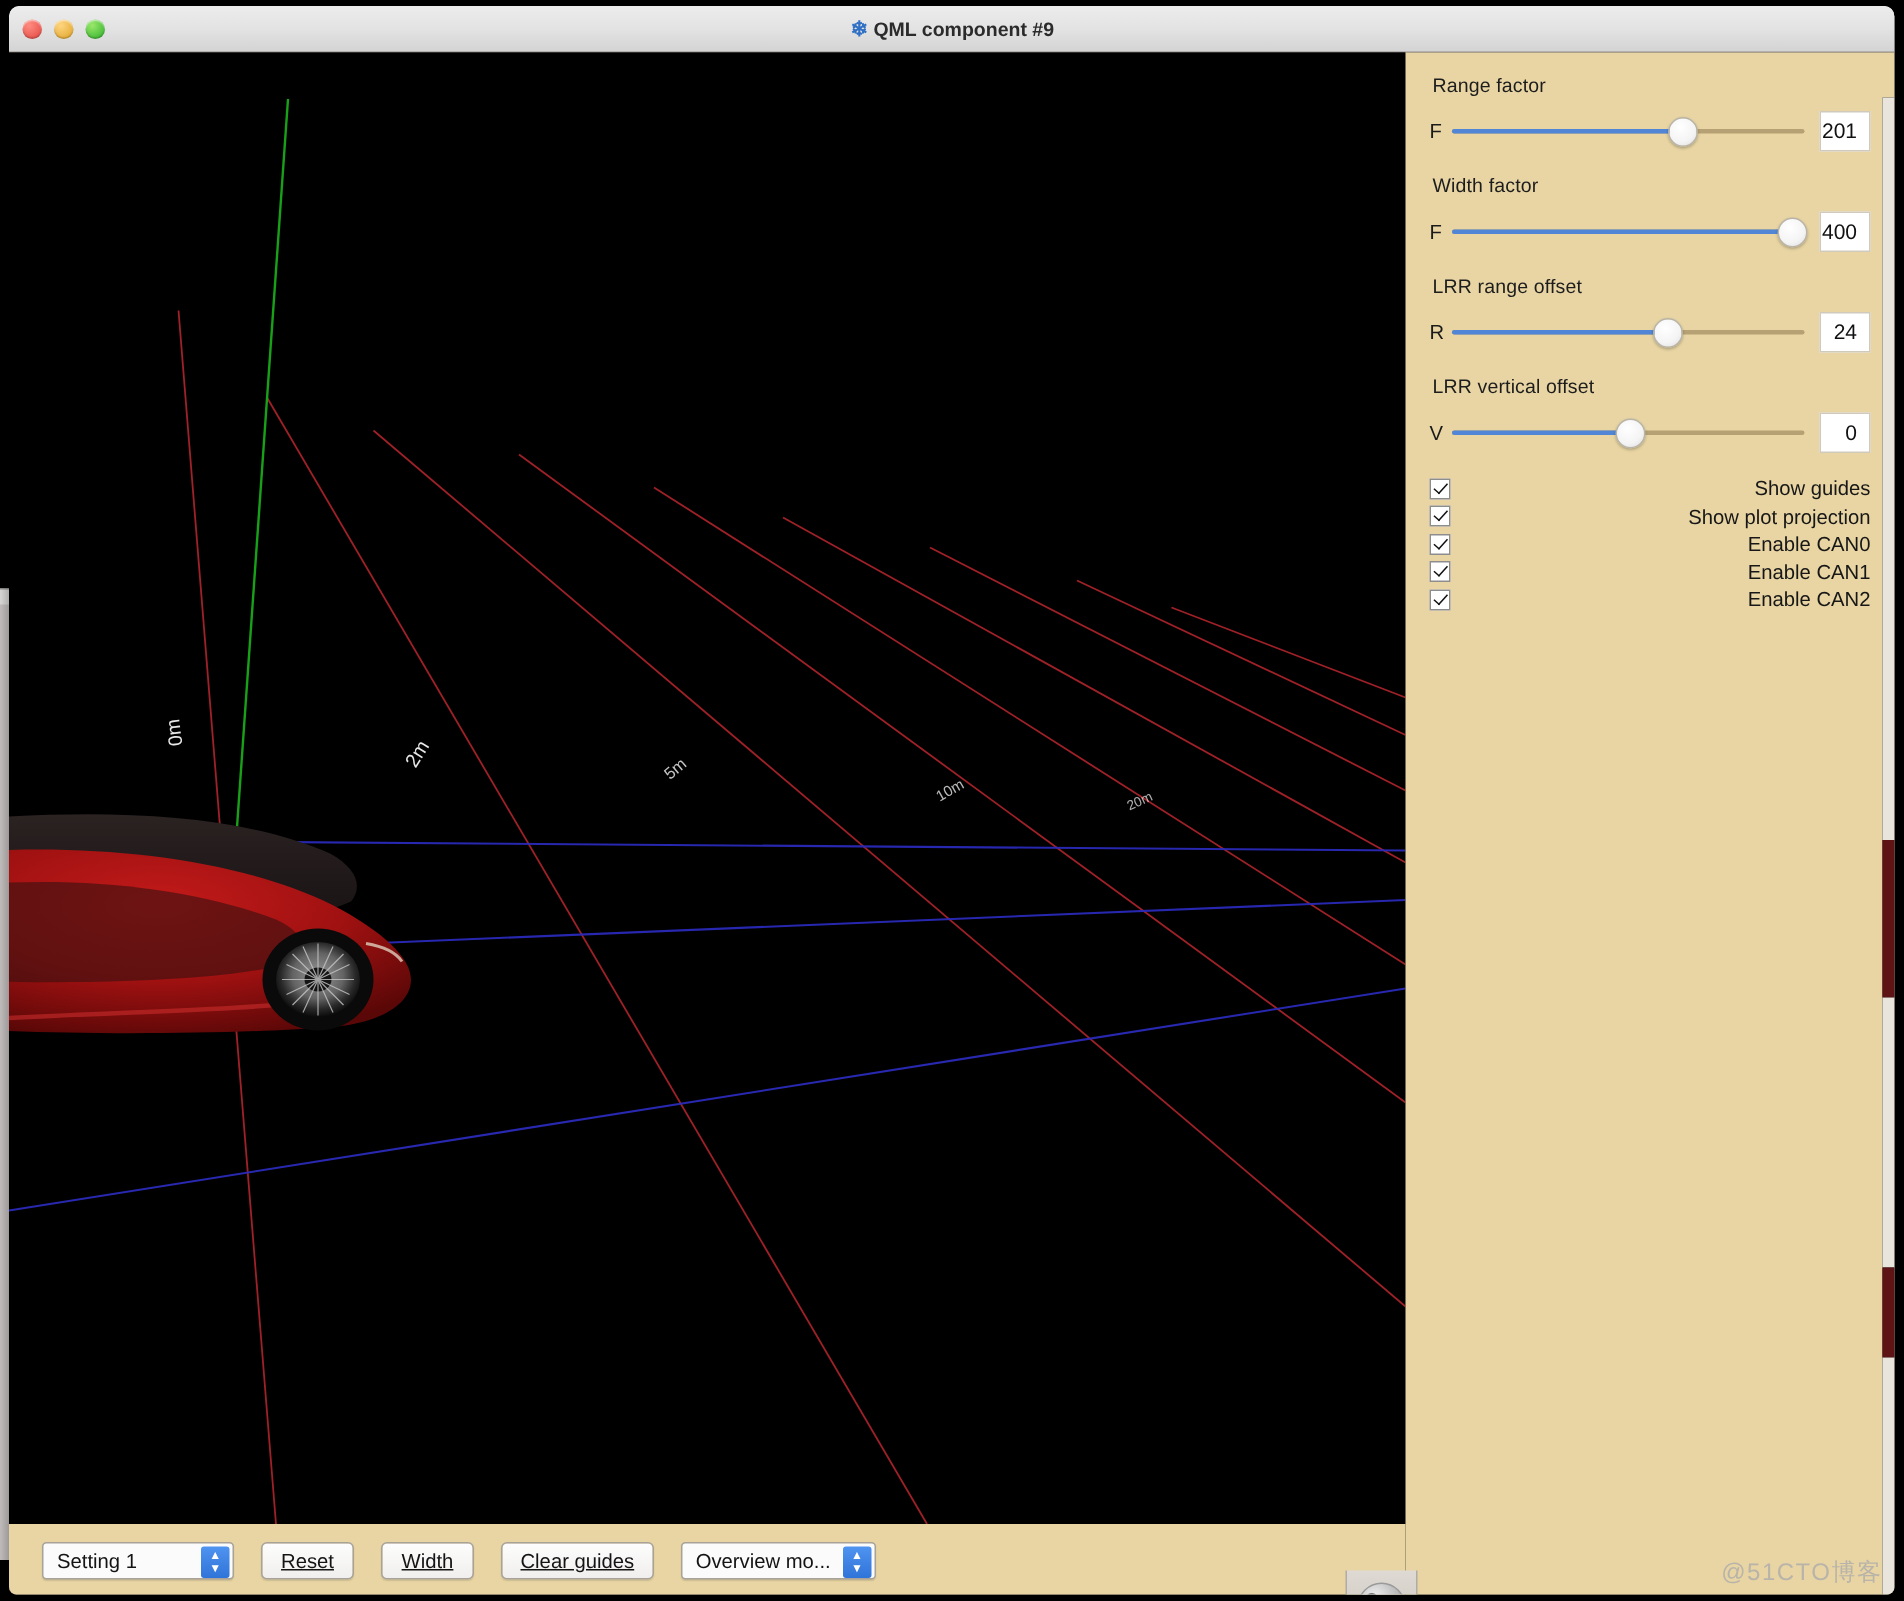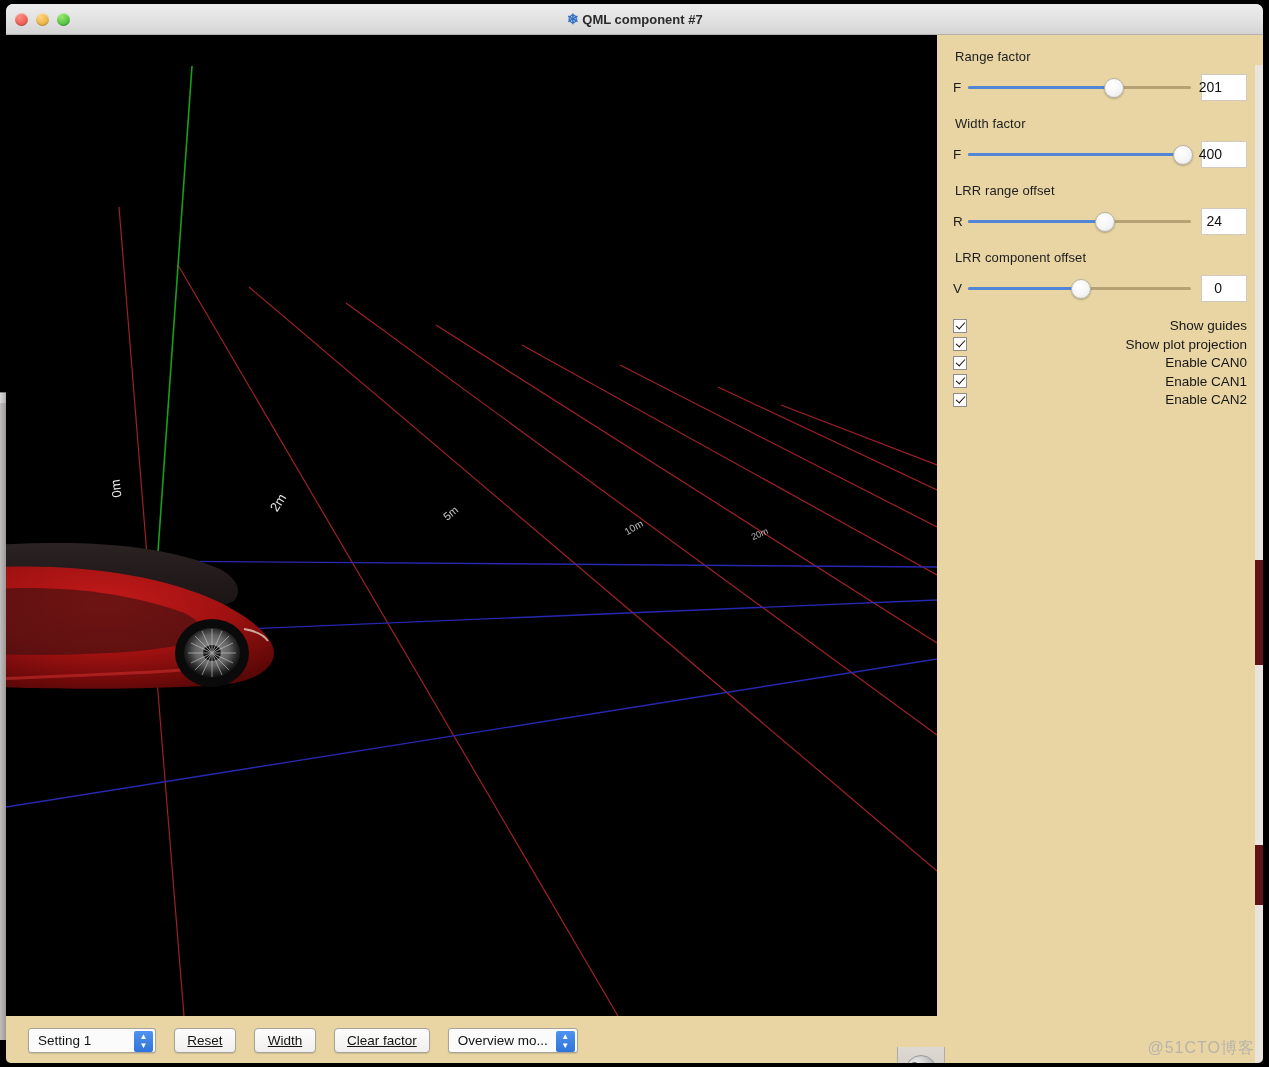--- a/index.html
+++ b/index.html
@@ -171,29 +171,29 @@
     position: absolute;
     top: 2px;
     width: 18px; height: 18px;
     margin-left: -9px;
     border-radius: 50%;
     background: radial-gradient(circle at 40% 32%, #ffffff 0%, #f4f4f4 60%, #dcdcdc 100%);
     border: 1px solid #b9b4a8;
     box-shadow: 0 1px 2px rgba(0,0,0,0.25);
   }
   .slider-value {
-    width: 46px;
+    width: 34px;
     height: 27px;
     background: #ffffff;
     border: 1px solid #cfcabb;
     box-sizing: border-box;
     display: flex;
     align-items: center;
     justify-content: flex-end;
-    padding-right: 24px;
+    padding-right: 8px;
     font-size: 14px;
     color: #111;
   }
 
   .checkbox-list { margin-top: 10px; }
   .cb-row {
     display: flex;
     align-items: center;
     height: 17.5px;
     margin-bottom: 1px;
@@ -357,21 +357,21 @@
   <div class="window">
 
     <div class="titlebar">
       <div class="traffic">
         <div class="light close"></div>
         <div class="light min"></div>
         <div class="light zoom"></div>
       </div>
       <div class="title-center">
         <span class="snowflake-icon">❄</span>
-        <span>QML component #7</span>
+        <span>QML component #9</span>
       </div>
     </div>
 
     <div class="body-area">
 
       <div class="viewport">
         <svg width="931" height="981" viewBox="0 0 931 981">
           <defs>
             <radialGradient id="carGrad" cx="45%" cy="30%" r="75%">
               <stop offset="0%" stop-color="#c31a1a"></stop>
@@ -478,21 +478,21 @@
         <div class="slider-row">
           <span class="slider-prefix">R</span>
           <div class="slider-wrap">
             <div class="slider-track"></div>
             <div class="slider-fill" style="width:61%"></div>
             <div class="slider-handle" style="left:61%"></div>
           </div>
           <div class="slider-value">24</div>
         </div>
 
-        <div class="group-label">LRR component offset</div>
+        <div class="group-label">LRR vertical offset</div>
         <div class="slider-row">
           <span class="slider-prefix">V</span>
           <div class="slider-wrap">
             <div class="slider-track"></div>
             <div class="slider-fill" style="width:50%"></div>
             <div class="slider-handle" style="left:50%"></div>
           </div>
           <div class="slider-value">0</div>
         </div>
 
@@ -525,21 +525,21 @@
           <span>Setting 1</span>
           <span class="combo-arrows">▲<br>▼</span>
         </div>
         <div class="btn">
           <span>Reset</span>
         </div>
         <div class="btn">
           <span>Width</span>
         </div>
         <div class="btn">
-          <span>Clear factor</span>
+          <span>Clear guides</span>
         </div>
         <div class="combo w2">
           <span>Overview mo...</span>
           <span class="combo-arrows">▲<br>▼</span>
         </div>
       </div>
 
       <div class="globe-btn">
         <div class="globe"></div>
       </div>

